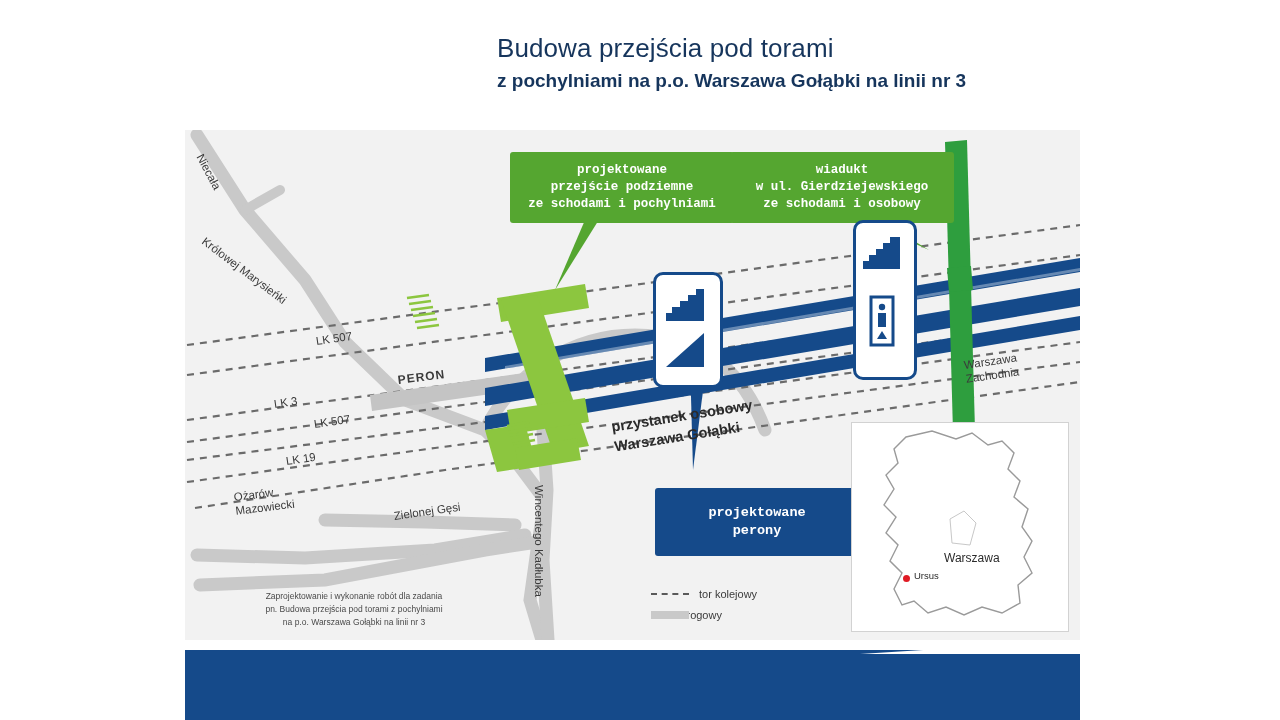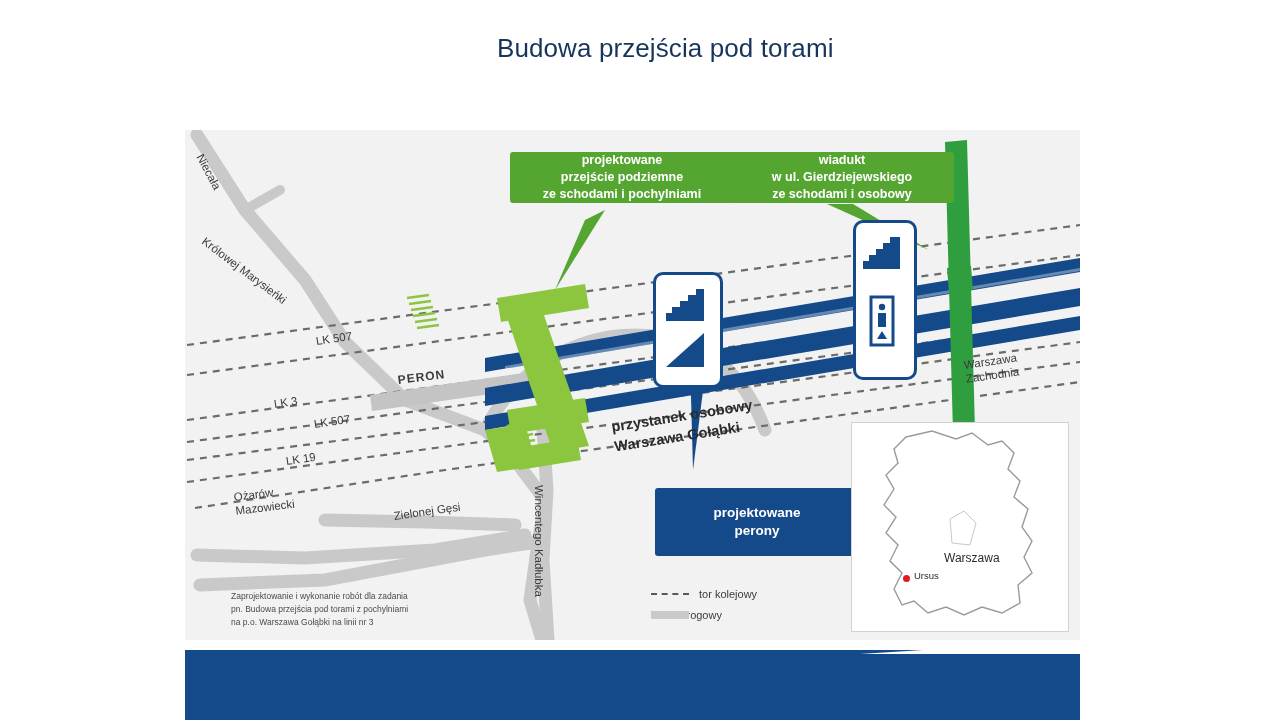--- a/index.html
+++ b/index.html
@@ -52,21 +52,21 @@
   .road{position:absolute;background:#c9c9c9;}
   svg.layer{position:absolute;left:0;top:0;width:895px;height:510px;overflow:visible;}
 
   
   .lbl{position:absolute;font-size:11.5px;color:#3b3b3b;white-space:nowrap;}
   .lbl.b{font-weight:bold;}
 
   
   .callout{
     position:absolute;color:#fff;font-size:12.5px;font-weight:bold;line-height:1.35;
-    text-align:center;border-radius:3px;padding:0 12px;
+    text-align:center;border-radius:3px;padding:10px 12px;font-family:Liberation Mono, monospace;
   }
   .callout.green{background:#55a630;}
   .callout.navy{background:#154a8a;}
 
   
   .picto{
     position:absolute;background:#fff;border:3px solid #154a8a;border-radius:10px;
   }
 
   
@@ -244,21 +244,21 @@
       <div class="legend-row">
         <span class="legend-key dash"></span>
         <span>tor kolejowy</span>
       </div>
       <div class="legend-row">
         <span class="legend-key road"></span>
         <span>układ drogowy</span>
       </div>
     </div>
 
-    <div class="note" style="left:46px;top:460px;width:230px;">Zaprojektowanie  i  wykonanie  robót  dla  zadania
+    <div class="note" style="left:54px;top:460px;width:230px;text-align:center;">Zaprojektowanie  i  wykonanie  robót  dla  zadania
 pn. Budowa przejścia pod torami z pochylniami
 na p.o. Warszawa Gołąbki na linii nr 3</div>
 
     <div class="inset" style="left:666px;top:292px;width:216px;height:208px;">
       <svg width="214" height="206" viewBox="0 0 214 206" style="position:absolute;left:0;top:0;">
         <path d="M 54 14 L 80 8 L 104 16 L 120 10 L 136 22 L 150 18 L 162 30 L 156 46 L 168 58 L 162 74 L 176 86 L 170 104 L 180 118 L 172 134 L 180 150 L 166 162 L 168 180 L 150 190 L 130 184 L 112 192 L 94 184 L 76 190 L 62 178 L 50 182 L 42 166 L 50 150 L 38 138 L 46 122 L 34 110 L 44 94 L 32 82 L 42 66 L 34 52 L 46 40 L 42 26 Z" fill="#ffffff" stroke="#9a9a9a" stroke-width="1.4"></path>
         <path d="M 98 96 L 112 88 L 124 100 L 118 122 L 100 120 Z" fill="none" stroke="#c8c8c8" stroke-width="1"></path>
       </svg>
       <div class="inset-title" style="left:92px;top:128px;">Warszawa</div>
       <div class="inset-dot" style="left:51px;top:152px;"></div>
@@ -281,14 +281,15 @@
         <path d="M34 14 L50 12 L51 15 L35 17 Z"></path>
         <path d="M24 18 L32 18 L30 24 L26 24 Z"></path>
       </g>
       <text x="28" y="13" text-anchor="middle" font-size="5" fill="#ffffff" font-family="Liberation Sans, sans-serif">PKP</text>
     </svg>
     <div class="logo-text">PKP POLSKIE LINIE KOLEJOWE S.A.</div>
     <div class="logo-sub">Zarządca narodowej sieci linii kolejowych</div>
   </div>
 
   <div class="title-main">Budowa przejścia pod torami</div>
+  <div class="title-sub">z pochylniami na p.o. Warszawa Gołąbki na linii nr 3</div>
 
 </div>
 
 </body></html>

